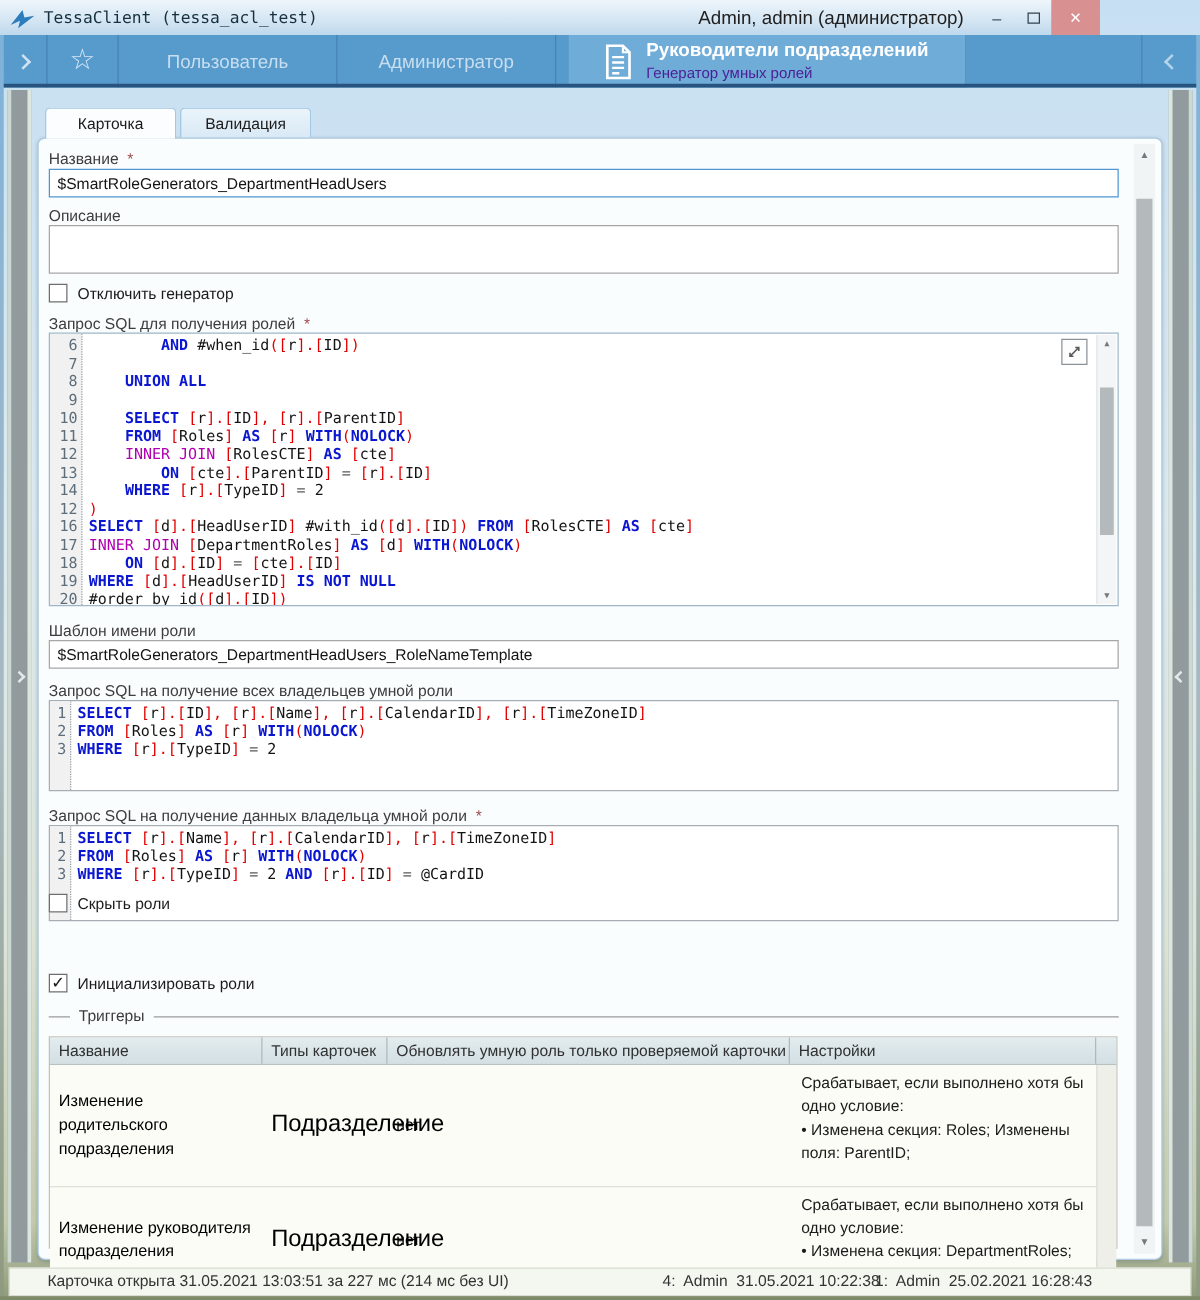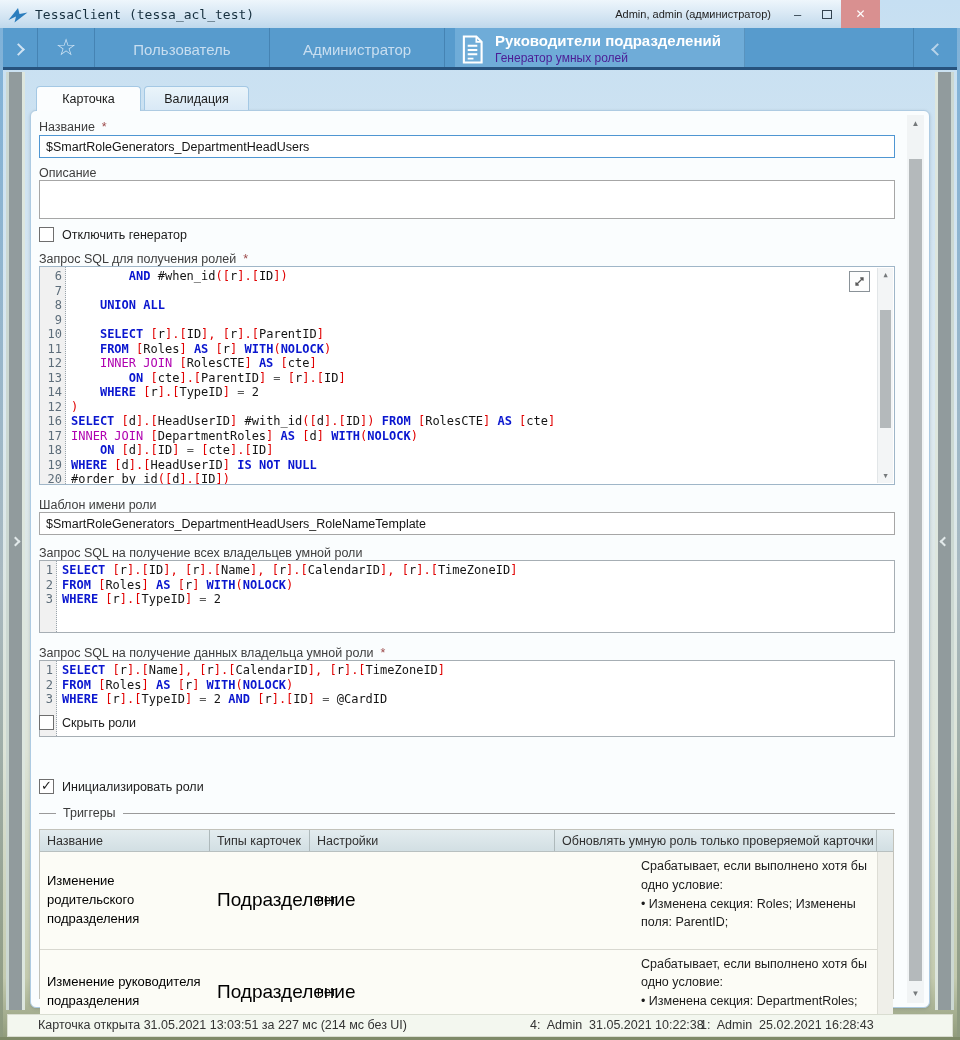--- a/index.html
+++ b/index.html
@@ -11,33 +11,33 @@
     background: linear-gradient(180deg,#7fb2d9 0%,#a9b9c0 55%,#8e9a7e 100%); z-index:9; }
   .frame-l { left:0; } .frame-r { right:0; }
   .frame-b { position:absolute; left:0; right:0; bottom:0; height:3px; background:#7e8a68; z-index:9; }
 
   
   .titlebar { position:absolute; left:0; top:0; width:880px; height:28px; display:flex; align-items:center;
     background: linear-gradient(180deg,#eef6fc 0%,#cfe2f1 70%,#bed8ec 100%); padding-left:8px; z-index:10; }
   .app-logo { width:20px; height:18px; flex:none; margin-top:2px; }
   .win-title { margin-left:7px; font-family:"DejaVu Sans Mono","Liberation Mono",monospace; font-size:13px; color:#17303f; }
   .tb-spacer { flex:1; }
-  .user-info { font-size:11px; color:#1f1f1f; margin-right:12px; white-space:pre;margin-left:26px; }
+  .user-info { font-size:15px; color:#1f1f1f; margin-right:12px; white-space:pre;margin-left:26px; }
   .wbtn { width:29px; height:28px; display:flex; align-items:center; justify-content:center; color:#33424f; font-size:13px; cursor:default; }
   .wbtn-max span { display:block; width:10px; height:9px; border:1px solid #33424f; }
   .wbtn-close { width:39px; background:#d99090; color:#fff; font-weight:bold; font-size:12px; }
 
   
   .navbar { position:absolute; left:0; top:28px; width:960px; height:42px; background:#579bcd; display:flex; align-items:stretch; z-index:8; }
   .navbar::after { content:""; position:absolute; left:0; right:0; bottom:0; height:3px; background:#27537e; }
   .nav-cell { display:flex; align-items:center; justify-content:center; border-right:1px solid rgba(25,70,110,0.28); }
   .nav-back { width:38px; }
   .nav-star { width:57px; font-size:23px; color:rgba(240,248,255,0.82); padding-bottom:4px; }
   .nav-tab { width:175px; font-size:15px; color:#c8def0; }
-  .nav-active { width:290px; margin-left:10px; background:#6facd8; display:flex; align-items:center; padding-left:6px; gap:11px; border-right:1px solid rgba(25,70,110,0.25); }
+  .nav-active { width:318px; margin-left:10px; background:#6facd8; display:flex; align-items:center; padding-left:28px; gap:11px; border-right:1px solid rgba(25,70,110,0.25); }
   .nav-active-txt { display:flex; flex-direction:column; justify-content:center; line-height:1.25; }
   .nav-active-title { font-size:15px; font-weight:bold; color:#ffffff; }
   .nav-active-sub { font-size:12px; color:#4c1d95; }
   .nav-fill { flex:1; border-right:1px solid rgba(25,70,110,0.25); }
   .nav-fwd { width:46px; display:flex; align-items:center; justify-content:center; }
   .chev { display:inline-block; width:9px; height:9px; border-top:2px solid #cfe3f2; border-right:2px solid #cfe3f2; }
   .chev-r { transform: rotate(45deg); }
   .chev-l { transform: rotate(-135deg); }
   .nav-fwd .chev { border-color:#b7d3e9; }
 
@@ -287,22 +287,22 @@
     <div class="grp">
       <span class="dash"></span>
       <span>Триггеры</span>
       <span class="line"></span>
     </div>
 
     <div class="ttable">
       <div class="thead">
         <div class="th c1">Название</div>
         <div class="th c2">Типы карточек</div>
+        <div class="th c3">Обновлять умную роль только проверяемой карточки</div>
         <div class="th c4">Настройки</div>
-        <div class="th c3">Обновлять умную роль только проверяемой карточки</div>
         <div class="th c5"></div>
       </div>
       <div class="tbody">
         <div class="tbody-rows">
   <div class="trow">
     <div class="td c1 v-name">Изменение родительского подразделения</div>
     <div class="td c2 v-types">Подразделение</div>
     <div class="td c3 v-update">нет</div>
     <div class="td-settings c4 v-settings">
                 <div>Срабатывает, если выполнено хотя бы одно условие:</div>

